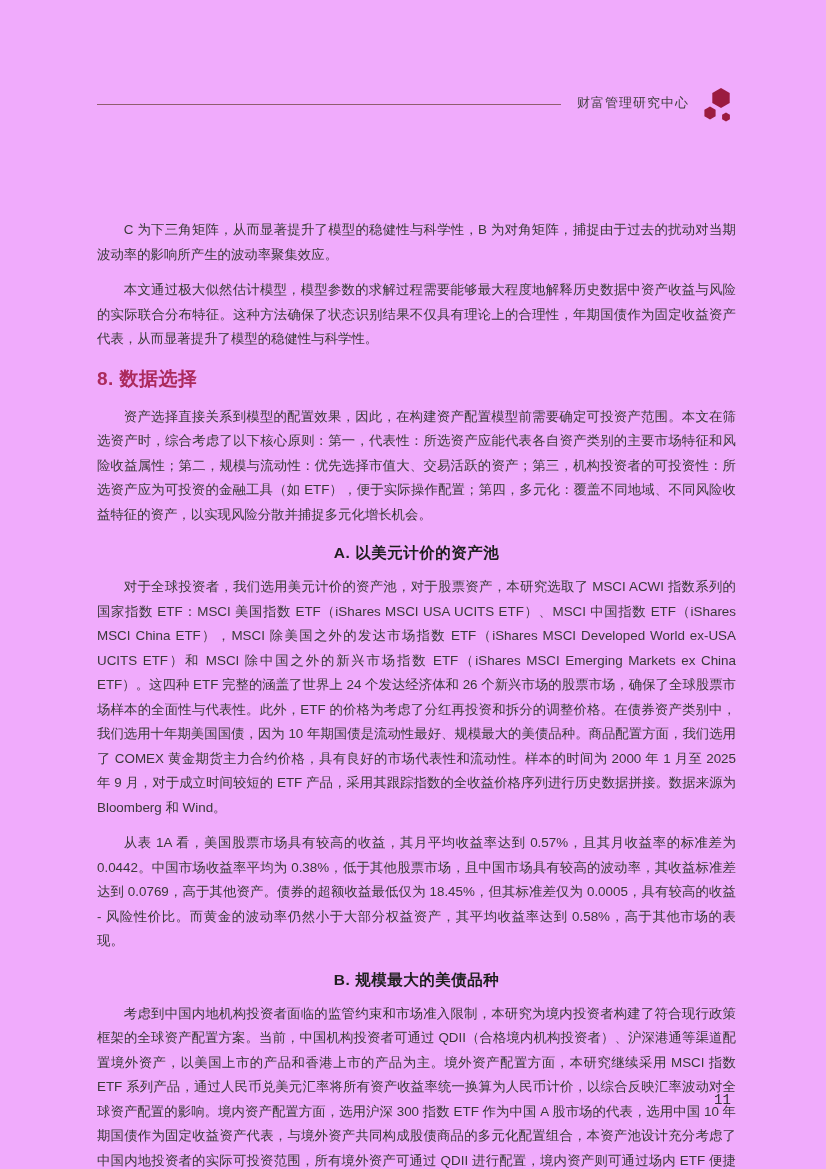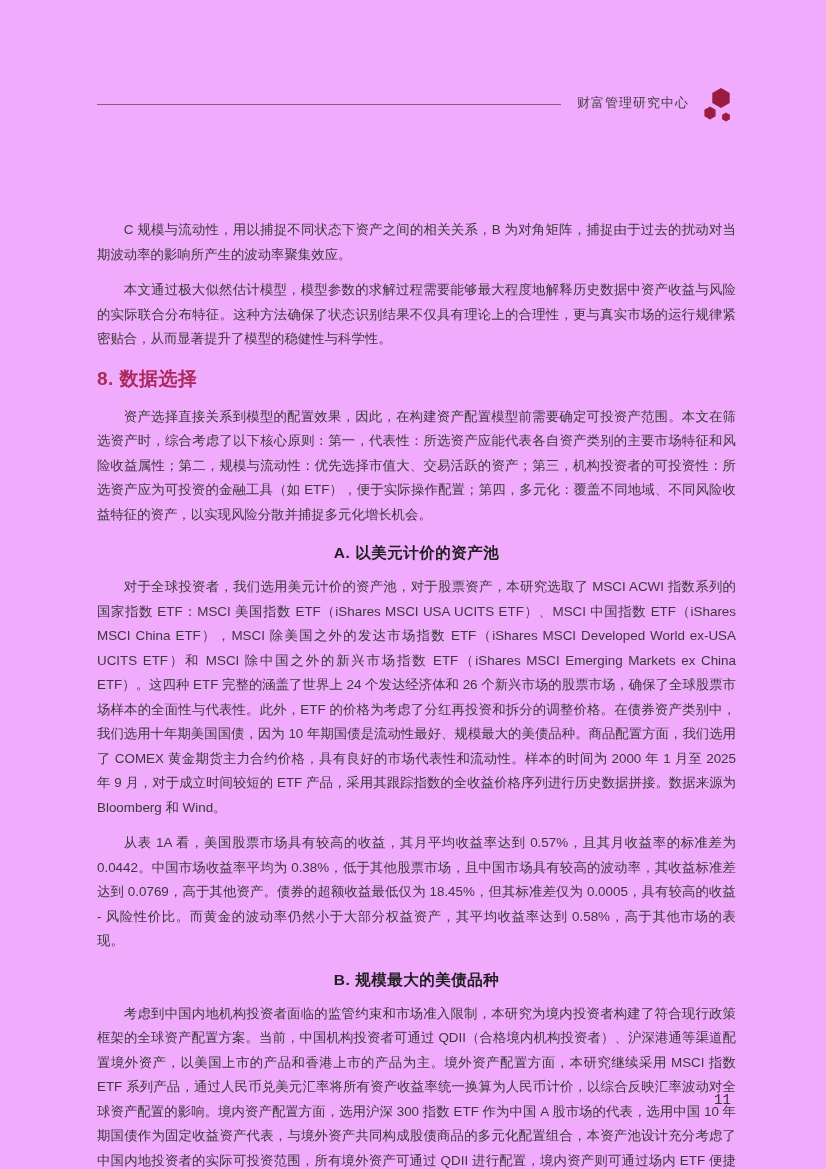--- a/index.html
+++ b/index.html
@@ -97,23 +97,23 @@
       <svg width="36" height="40" viewBox="0 0 36 40" xmlns="http://www.w3.org/2000/svg">
         <polygon points="28.7,8 20,3 11.3,8 11.3,18 20,23 28.7,18" fill="#9b1c40"></polygon>
         <polygon points="14.6,24.8 9,21.5 3.4,24.8 3.4,31.2 9,34.5 14.6,31.2" fill="#9b1c40"></polygon>
         <polygon points="28.9,29.8 25,27.5 21.1,29.8 21.1,34.2 25,36.5 28.9,34.2" fill="#9b1c40"></polygon>
       </svg>
     </div>
   </div>
 
   <div class="content">
 
-    <p class="para">C 规模与流动性，用以捕捉不同状态下资产之间的相关关系，B 为对角矩阵，捕捉由于过去的扰动对当期波动率的影响所产生的波动率聚集效应。</p>
+    <p class="para">C 为下三角矩阵，从而显著提升了模型的稳健性与科学性，B 为对角矩阵，捕捉由于过去的扰动对当期波动率的影响所产生的波动率聚集效应。</p>
 
-    <p class="para">本文通过极大似然估计模型，模型参数的求解过程需要能够最大程度地解释历史数据中资产收益与风险的实际联合分布特征。这种方法确保了状态识别结果不仅具有理论上的合理性，更与真实市场的运行规律紧密贴合，从而显著提升了模型的稳健性与科学性。</p>
+    <p class="para">本文通过极大似然估计模型，模型参数的求解过程需要能够最大程度地解释历史数据中资产收益与风险的实际联合分布特征。这种方法确保了状态识别结果不仅具有理论上的合理性，年期国债作为固定收益资产代表，从而显著提升了模型的稳健性与科学性。</p>
 
     <h2 class="h-section">8. 数据选择</h2>
 
     <p class="para">资产选择直接关系到模型的配置效果，因此，在构建资产配置模型前需要确定可投资产范围。本文在筛选资产时，综合考虑了以下核心原则：第一，代表性：所选资产应能代表各自资产类别的主要市场特征和风险收益属性；第二，规模与流动性：优先选择市值大、交易活跃的资产；第三，机构投资者的可投资性：所选资产应为可投资的金融工具（如 ETF），便于实际操作配置；第四，多元化：覆盖不同地域、不同风险收益特征的资产，以实现风险分散并捕捉多元化增长机会。</p>
 
     <h3 class="h-sub">A. 以美元计价的资产池</h3>
 
     <p class="para">对于全球投资者，我们选用美元计价的资产池，对于股票资产，本研究选取了 MSCI ACWI 指数系列的国家指数 ETF：MSCI 美国指数 ETF（iShares MSCI USA UCITS ETF）、MSCI 中国指数 ETF（iShares MSCI China ETF），MSCI 除美国之外的发达市场指数 ETF（iShares MSCI Developed World ex-USA UCITS ETF）和 MSCI 除中国之外的新兴市场指数 ETF（iShares MSCI Emerging Markets ex China ETF）。这四种 ETF 完整的涵盖了世界上 24 个发达经济体和 26 个新兴市场的股票市场，确保了全球股票市场样本的全面性与代表性。此外，ETF 的价格为考虑了分红再投资和拆分的调整价格。在债券资产类别中，我们选用十年期美国国债，因为 10 年期国债是流动性最好、规模最大的美债品种。商品配置方面，我们选用了 COMEX 黄金期货主力合约价格，具有良好的市场代表性和流动性。样本的时间为 2000 年 1 月至 2025 年 9 月，对于成立时间较短的 ETF 产品，采用其跟踪指数的全收益价格序列进行历史数据拼接。数据来源为 Bloomberg 和 Wind。</p>
 
     <p class="para">从表 1A 看，美国股票市场具有较高的收益，其月平均收益率达到 0.57%，且其月收益率的标准差为 0.0442。中国市场收益率平均为 0.38%，低于其他股票市场，且中国市场具有较高的波动率，其收益标准差达到 0.0769，高于其他资产。债券的超额收益最低仅为 18.45%，但其标准差仅为 0.0005，具有较高的收益 - 风险性价比。而黄金的波动率仍然小于大部分权益资产，其平均收益率达到 0.58%，高于其他市场的表现。</p>

